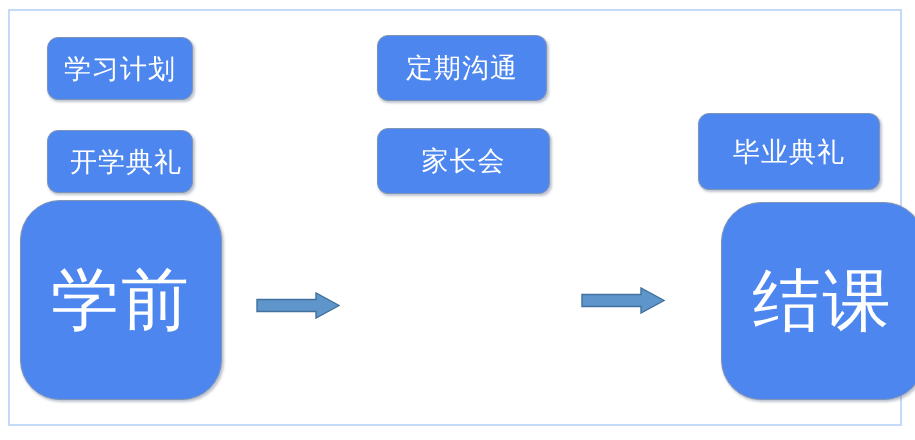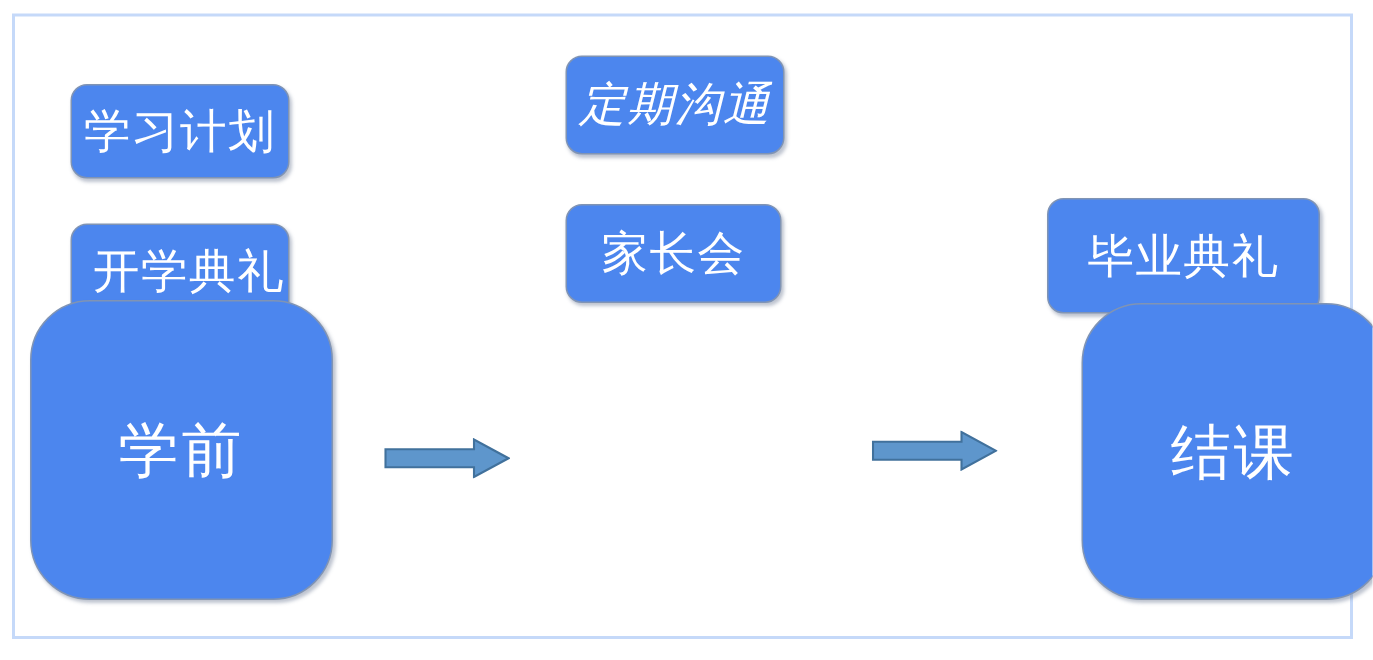--- a/index.html
+++ b/index.html
@@ -36,36 +36,35 @@
     border: 1.5px solid var(--box-border);
     color: var(--text);
     display: flex;
     align-items: center;
     justify-content: center;
     text-align: center;
     box-shadow: 1.5px 2px 2.5px rgba(110,125,150,0.45);
   }
   .tag {
     border-radius: 11px;
-    font-size: 31px;
+    font-size: 27px;
     letter-spacing: 1px;
-    margin-top: 19px;
   }
   .big {
     border-radius: 40px;
-    font-size: 40px;
+    font-size: 68px;
     letter-spacing: 2px;
   }
   
   .s1-t1 { left: 47px;  top: 37px;  width: 146px; height: 63px; }
   .s1-t2 { left: 47px;  top: 130px; width: 146px; height: 63px; padding-left: 12px; }
   .s1-big{ left: 20px;  top: 200px; width: 202px; height: 200px; }
   
-  .s2-t1 { left: 377px; top: 18px;  width: 146px; height: 66px; font-style: italic; }
-  .s2-t2 { left: 377px; top: 117px; width: 144px; height: 66px; }
+  .s2-t1 { left: 377px; top: 35px;  width: 170px; height: 66px; }
+  .s2-t2 { left: 377px; top: 128px; width: 173px; height: 66px; }
   .s2-big{ left: 348px; top: 198px; width: 202px; height: 202px; }
   
   .s3-t1 { left: 698px; top: 34px;  width: 182px; height: 66px; }
   .s3-t2 { left: 698px; top: 113px; width: 182px; height: 77px; }
   .s3-big{ left: 685px; top: 202px; width: 203px; height: 198px; margin-left: 36px; }
   
   .arrow { position: absolute; width: 84px; height: 27px; }
   .arrow-1 { left: 256px; top: 292px; }
   .arrow-2 { left: 581px; top: 287px; }
   .arrow polygon {

